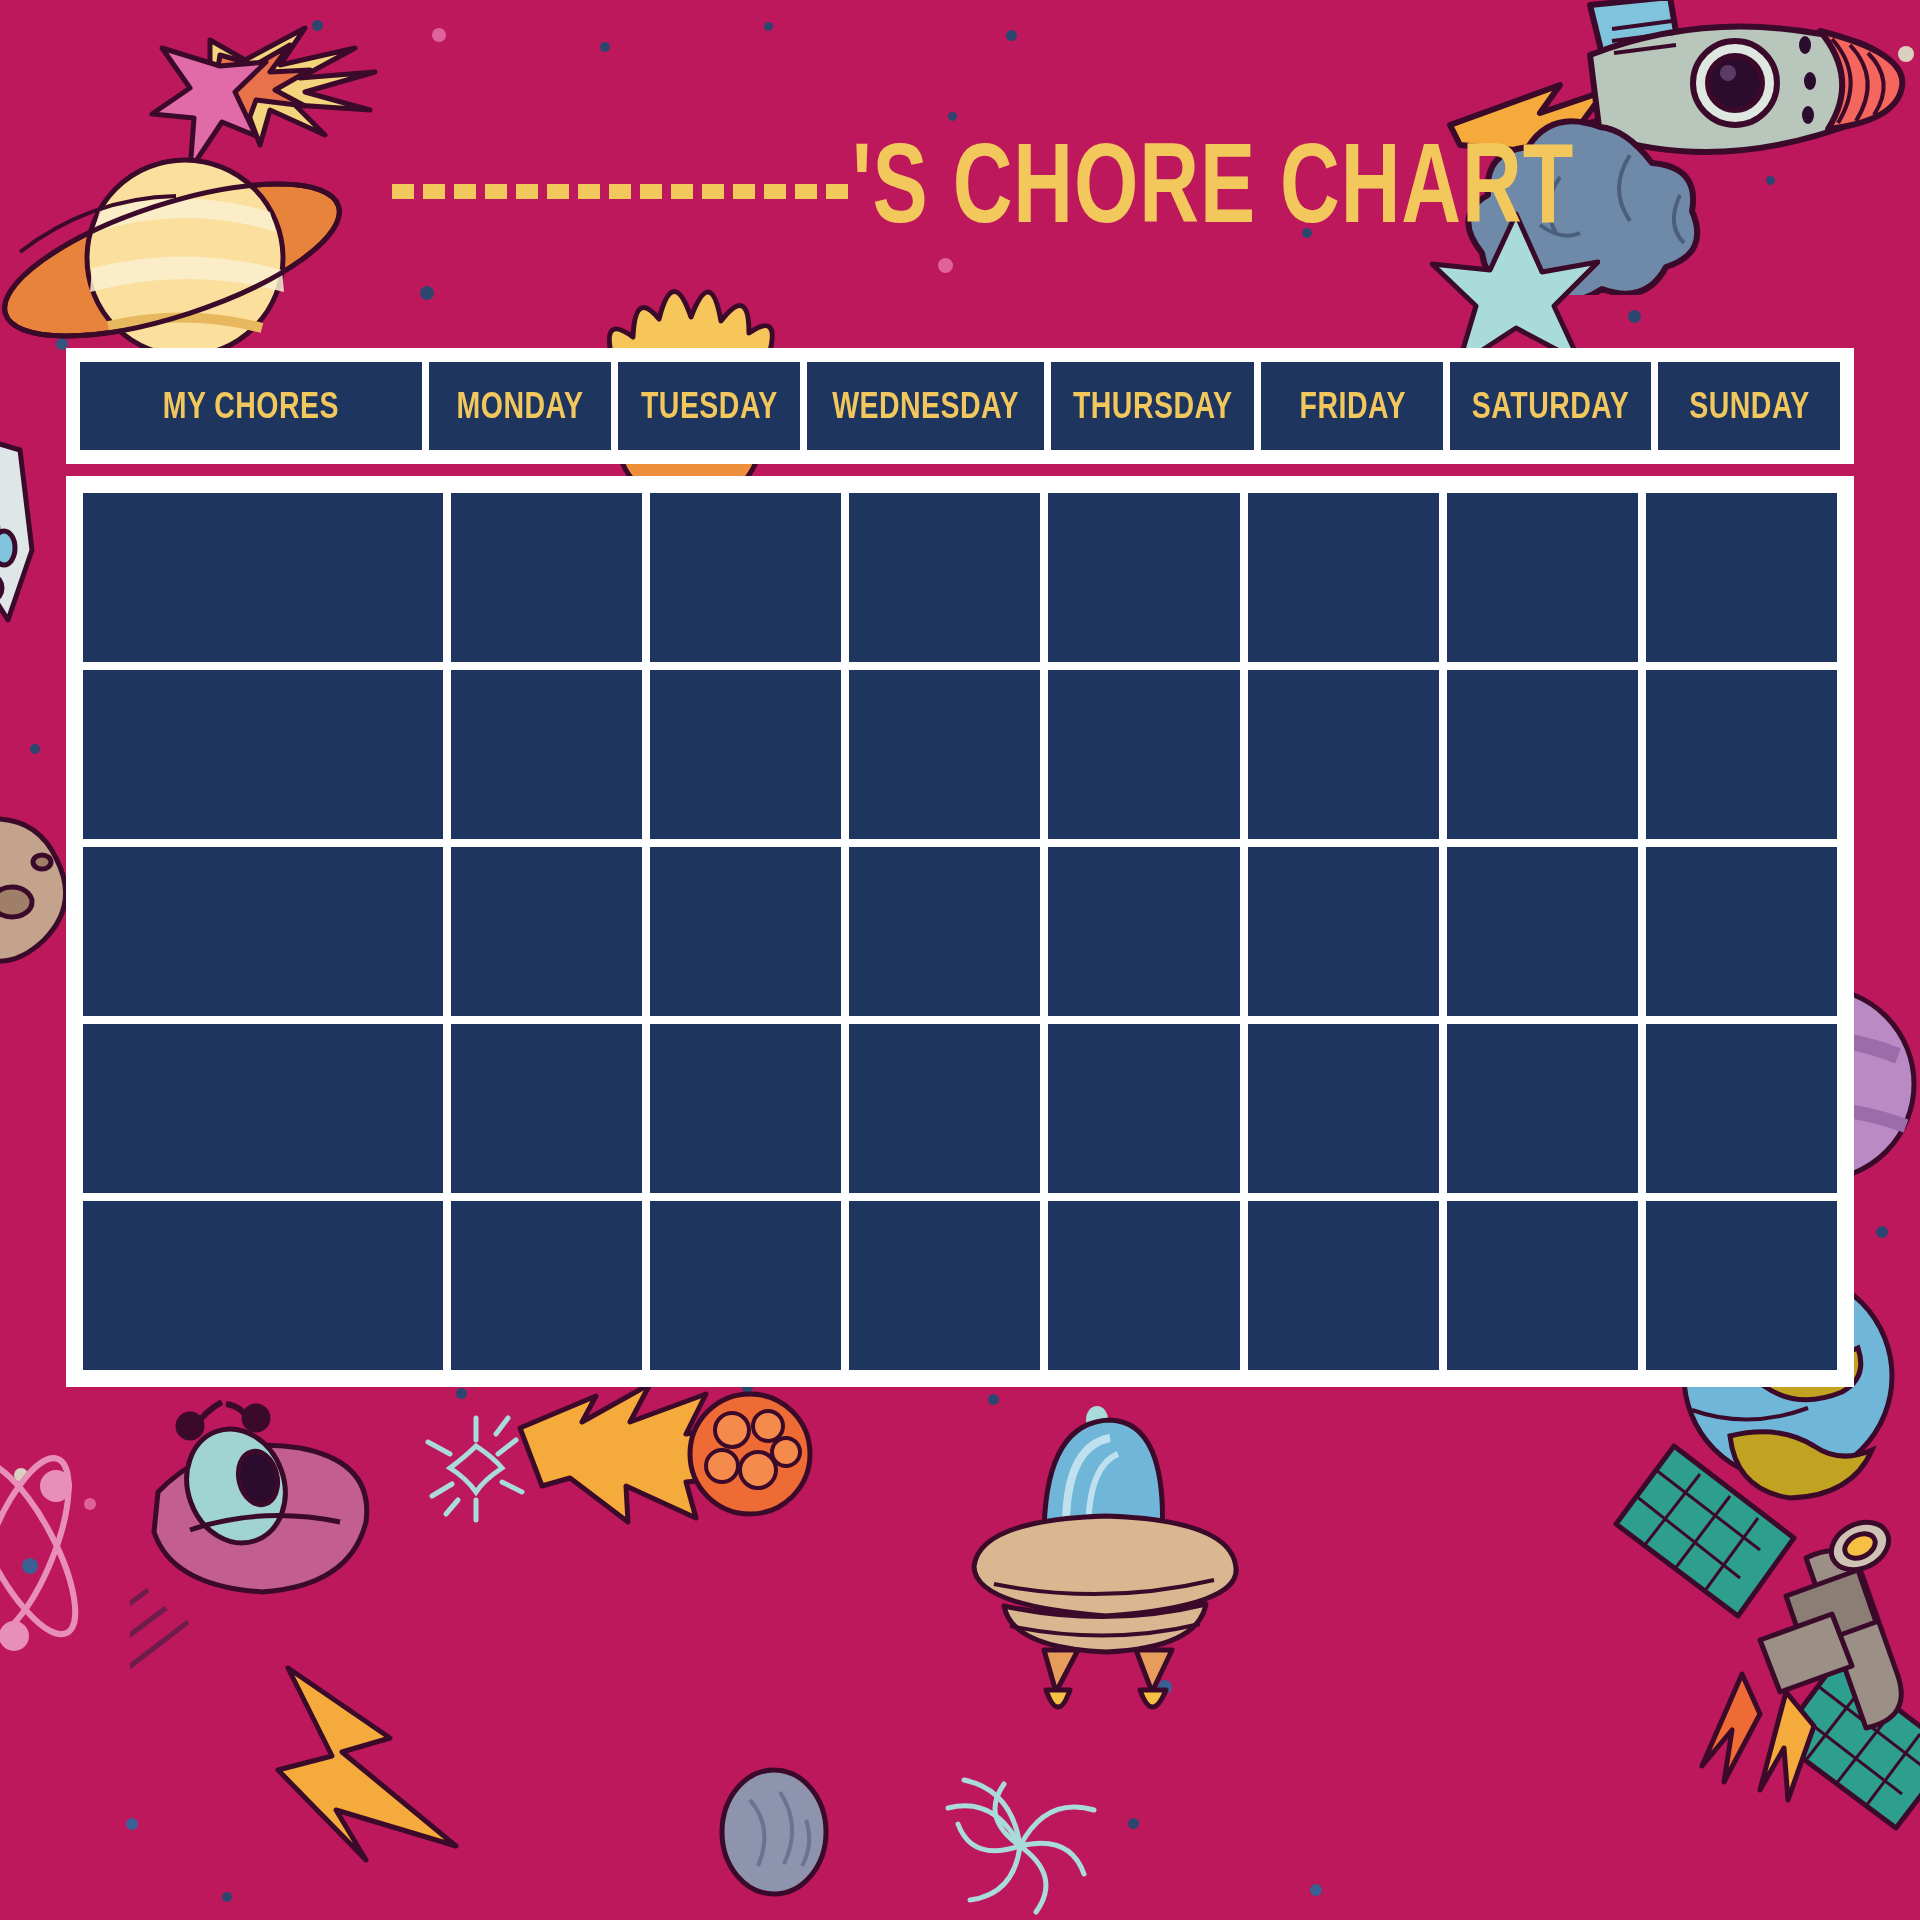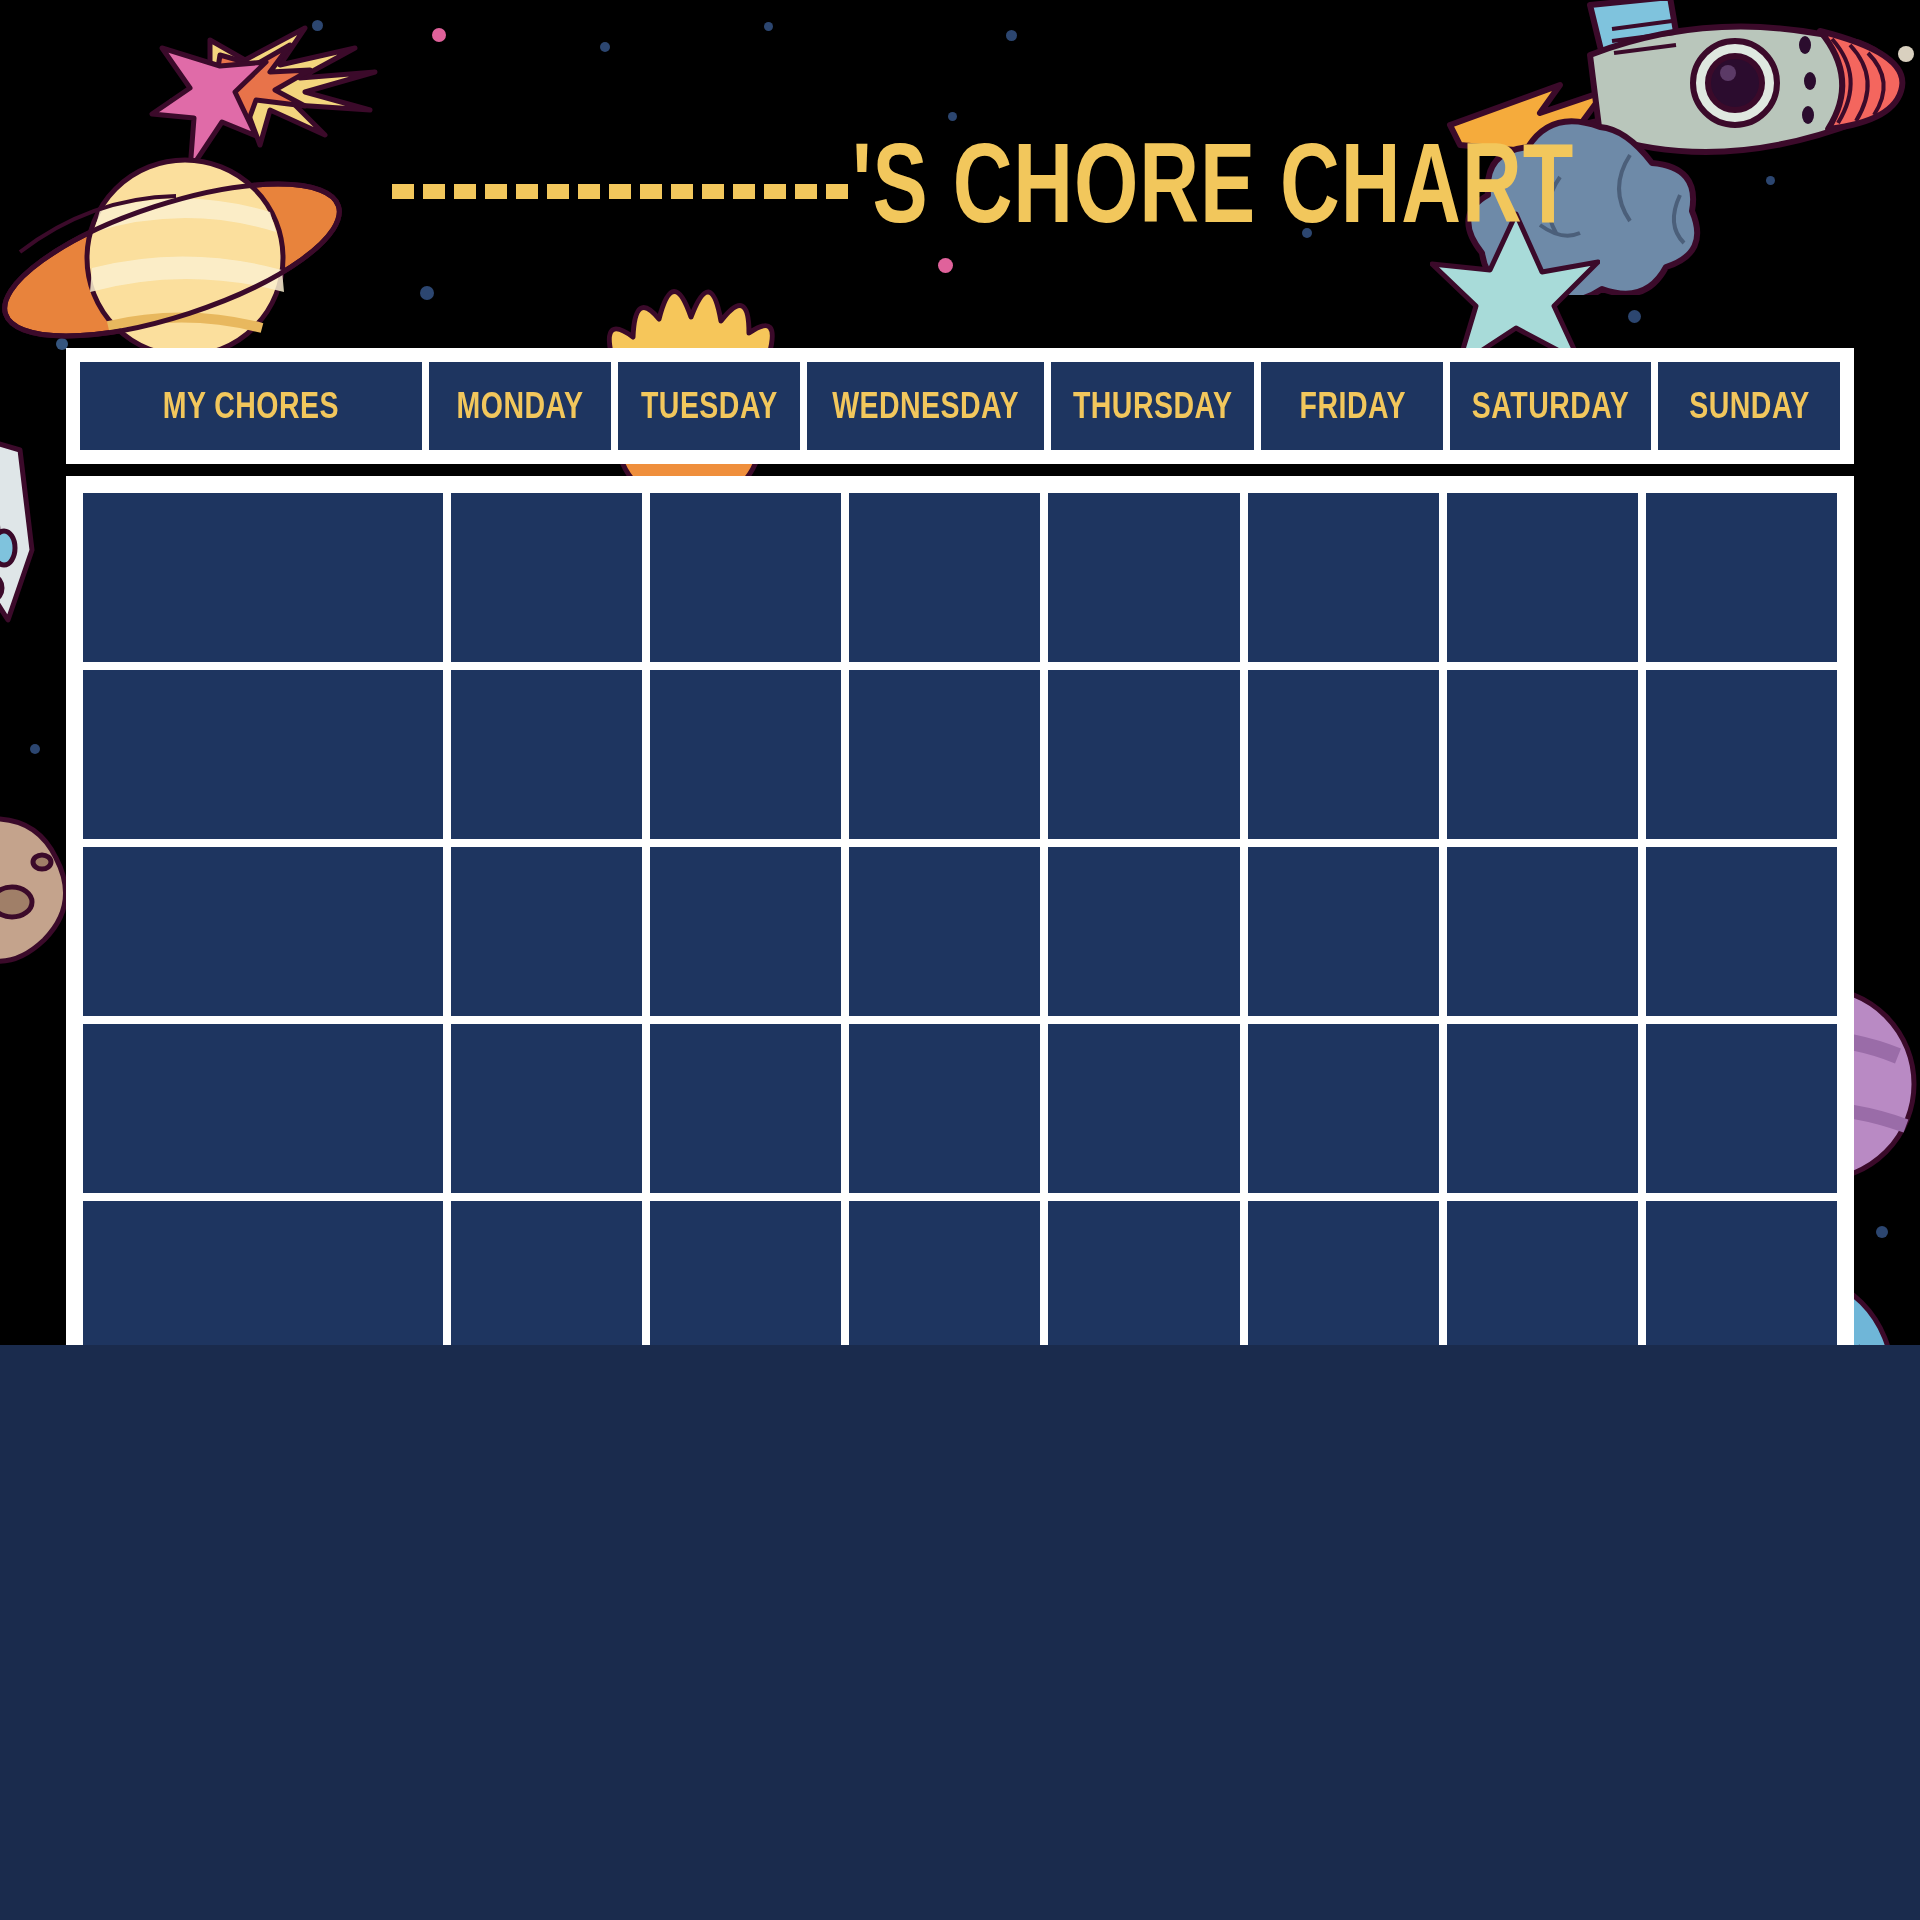--- a/index.html
+++ b/index.html
@@ -3,22 +3,22 @@
 <meta charset="utf-8">
 <style>
   html, body {
     margin: 0;
     padding: 0;
     background: #1a2b4d;
   }
   #page {
     position: relative;
     width: 1920px;
-    height: 1345px;
-    background: #000000;
+    height: 1920px;
+    background: #be185d;
     overflow: hidden;
     font-family: "Liberation Sans", sans-serif;
   }
 
   
   .starfield { position:absolute; inset:0; pointer-events:none; }
   .dot { position:absolute; border-radius:50%; }
 
   
   .deco { position: absolute; pointer-events: none; }

